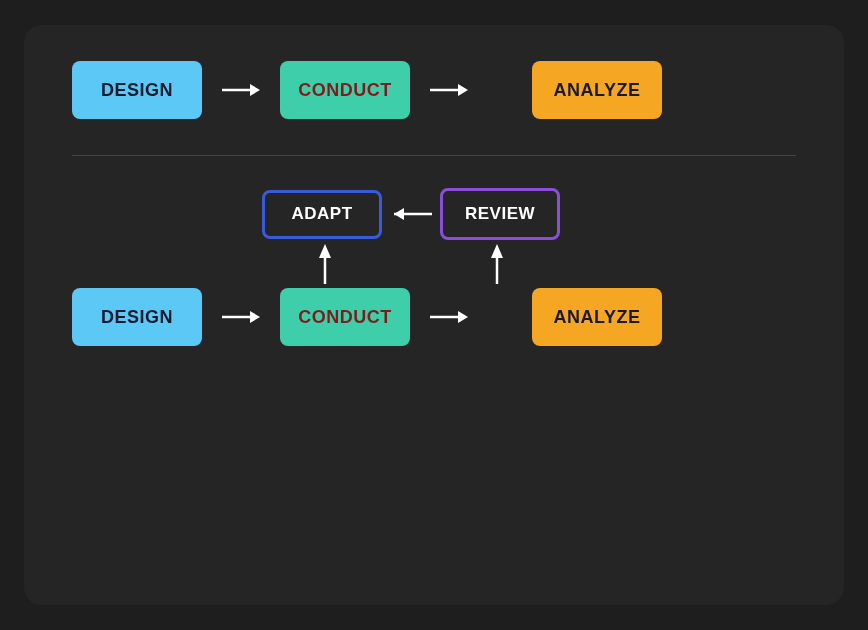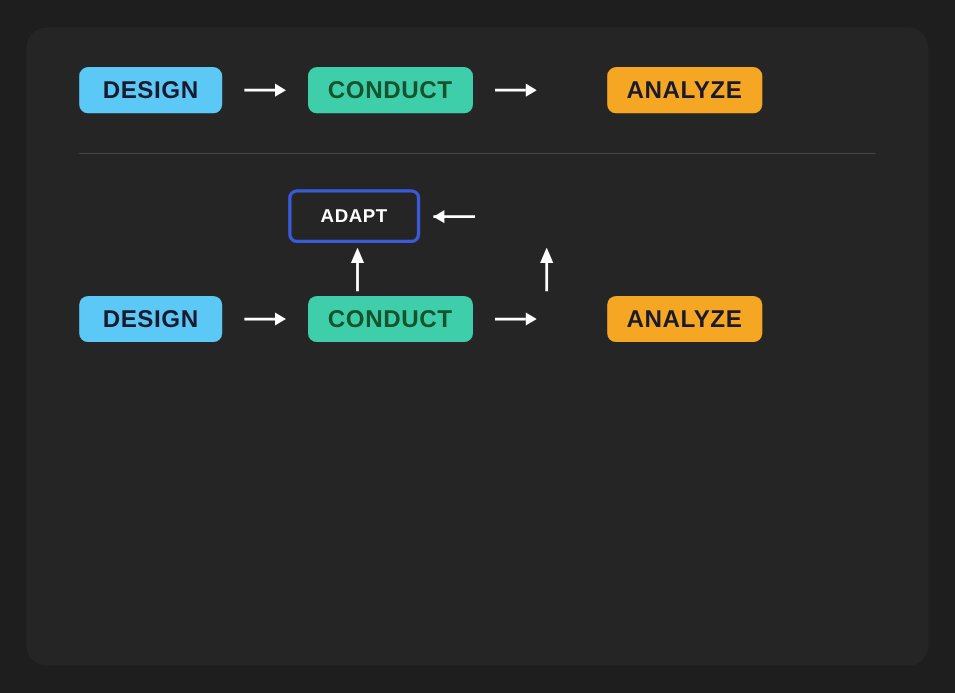--- a/index.html
+++ b/index.html
@@ -36,35 +36,35 @@
       gap: 20px;
       margin-bottom: 36px;
     }
 
     .box {
       display: flex;
       align-items: center;
       justify-content: center;
       border-radius: 8px;
       font-weight: 900;
-      font-size: 22px;
+      font-size: 18px;
       letter-spacing: 0.5px;
       min-width: 130px;
-      height: 42px;
+      height: 58px;
       padding: 0 18px;
     }
 
     .box-blue {
       background: #5bc8f5;
       color: #1a1a2e;
     }
 
     .box-teal {
       background: #3ecfaa;
-      color: #14532d;
+      color: #7f1d1d;
     }
 
     .box-orange {
       background: #f5a623;
       color: #1a1a2e;
       margin-left: 44px;
     }
 
     .arrow-right {
       color: #ffffff;
@@ -205,20 +205,23 @@
 
         <div class="top-boxes-row">
           <div class="box box-adapt">
             <span>ADAPT</span>
           </div>
           <div class="arrow-left-horiz">
             <svg width="42" height="18" viewBox="0 0 42 18">
               <polygon points="14,3 4,9 14,15" fill="white"></polygon>
               <line x1="4" y1="9" x2="42" y2="9" stroke="white" stroke-width="2.5"></line>
             </svg>
+          </div>
+          <div class="box box-review">
+            <span>REVIEW</span>
           </div>
         </div>
 
         <div class="vertical-arrows-container">
           <div class="v-arrow-adapt">
             <svg width="18" height="40" viewBox="0 0 18 40">
               <line x1="9" y1="40" x2="9" y2="10" stroke="white" stroke-width="2.5"></line>
               <polygon points="3,14 9,0 15,14" fill="white"></polygon>
             </svg>
           </div>

